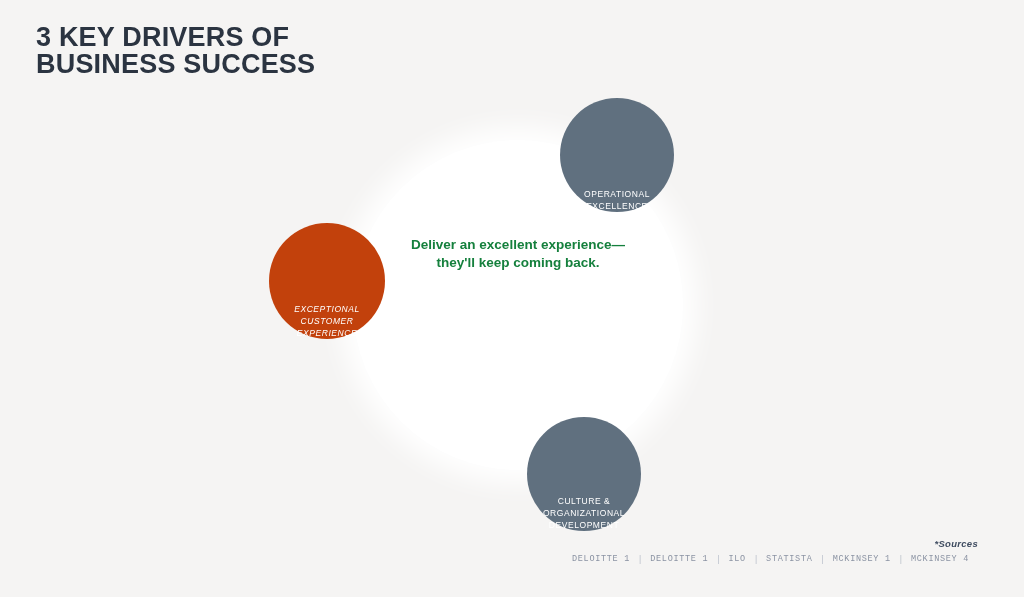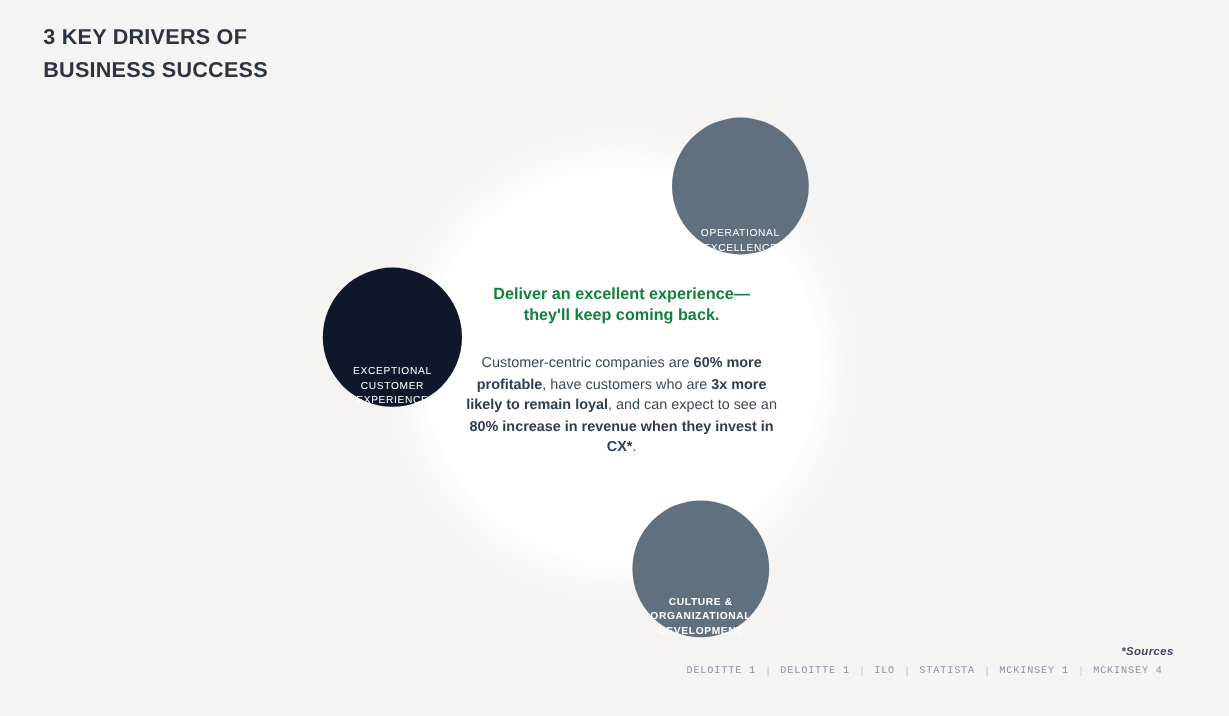--- a/index.html
+++ b/index.html
@@ -15,21 +15,21 @@
     position: relative;
   }
 
   
   #page-title {
     position: absolute;
     left: 36px;
     top: 6px;
     width: 420px;
     color: #2b3441;
-    font-size: 18px;
+    font-size: 27px;
     font-weight: bold;
     line-height: 27px;
     letter-spacing: 0.2px;
     white-space: pre-line;
   }
 
   
   #diagram-stage {
     position: absolute;
     left: 0;
@@ -95,21 +95,20 @@
   }
   #pillar-exceptional-customer-experience {
     left: 269px;  top: 223px;
     width: 116px; height: 116px;
     background: #394a63;
   }
   #pillar-culture-organizational-development {
     left: 527px;  top: 417px;
     width: 114px; height: 114px;
     background: #60707f;
-    font-weight: bold;
   }
 
   
   #sources {
     position: absolute;
     right: 46px;
     bottom: 33px;
     text-align: right;
   }
   #sources-label {
@@ -146,29 +145,28 @@
 <h1 id="page-title">3 KEY DRIVERS OF
 BUSINESS SUCCESS</h1>
 
 <div id="diagram-stage">
 
   <div id="center-disc"></div>
 
   <div id="center-copy">
     <p id="center-heading">Deliver an excellent experience—
 they'll keep coming back.</p>
-    <p id="center-body"><span>Customer-centric companies are </span><b>60% more profitable</b><span>, have customers who are </span><b>3x more likely to remain loyal</b><span>, and can expect to see an </span><b>80% increase in revenue when they invest in CX*</b><span>.</span></p>
   </div>
 
   <div class="pillar" id="pillar-operational-excellence" style="background: rgb(96, 112, 127);">
     <span>OPERATIONAL
 EXCELLENCE</span>
   </div>
 
-  <div class="pillar" id="pillar-exceptional-customer-experience" style="background: #0f172a;">
+  <div class="pillar" id="pillar-exceptional-customer-experience" style="background: #c2410c; font-style: italic;">
     <span>EXCEPTIONAL
 CUSTOMER
 EXPERIENCE</span>
   </div>
 
   <div class="pillar" id="pillar-culture-organizational-development" style="background: rgb(96, 112, 127);">
     <span>CULTURE &amp;
 ORGANIZATIONAL
 DEVELOPMENT</span>
   </div>

